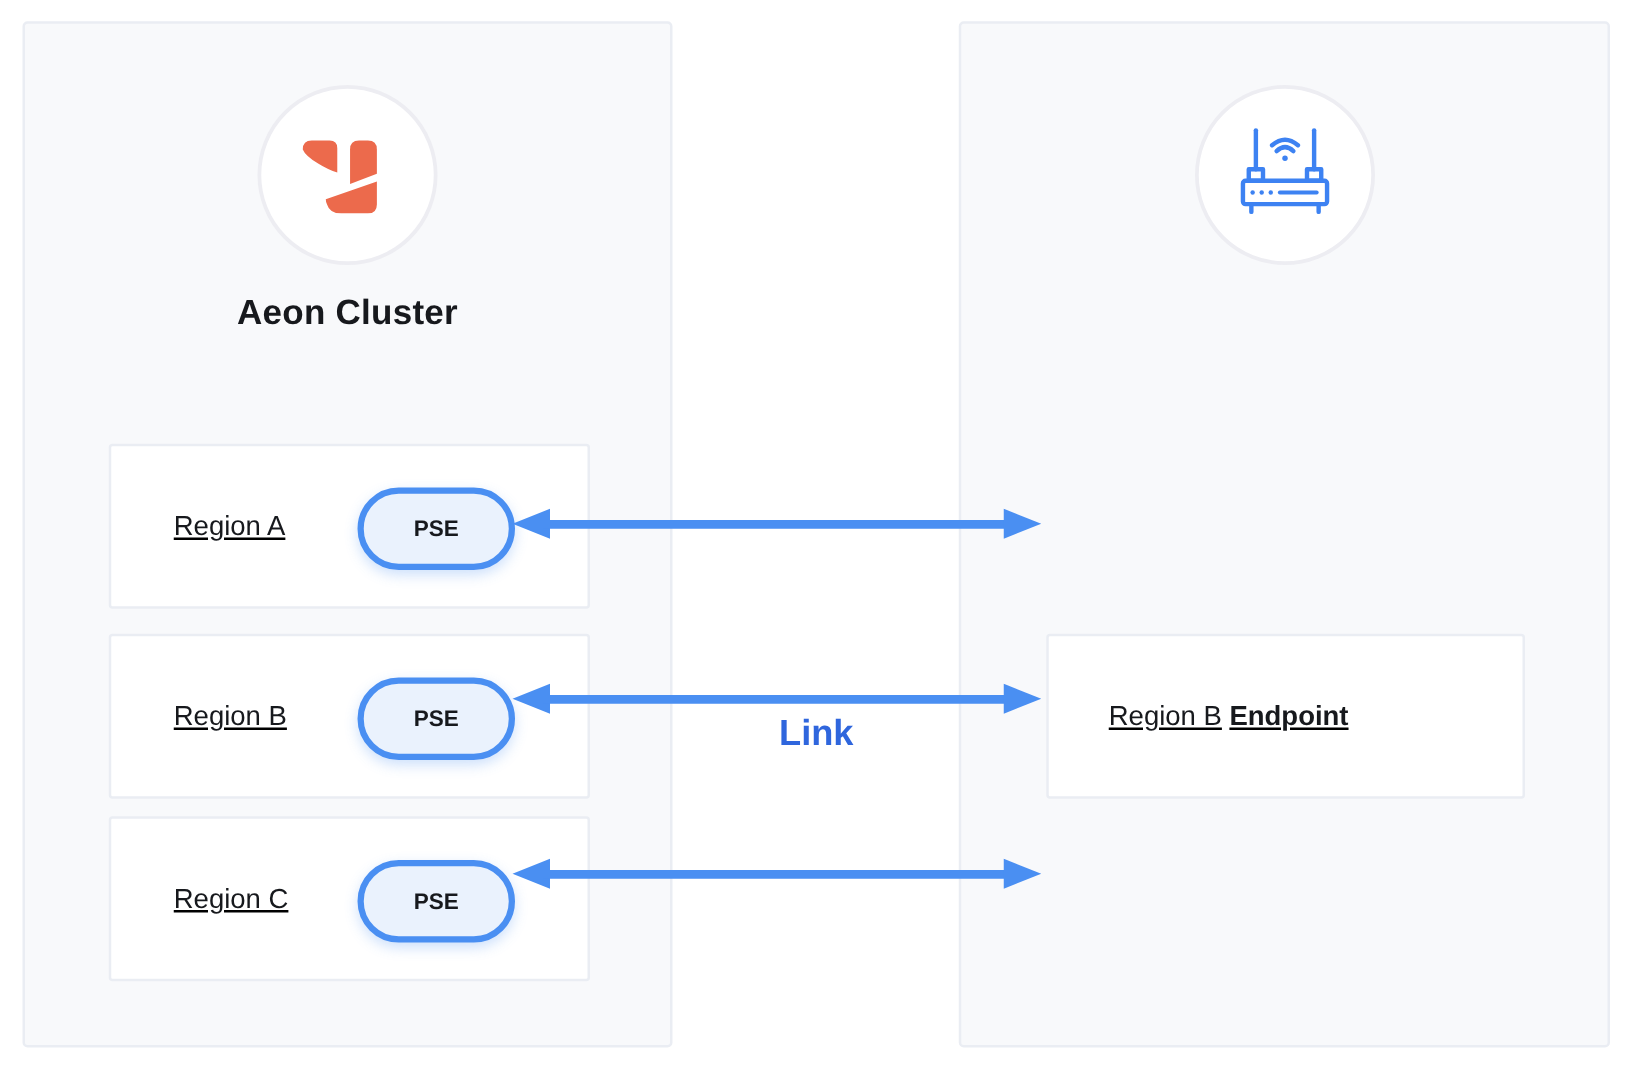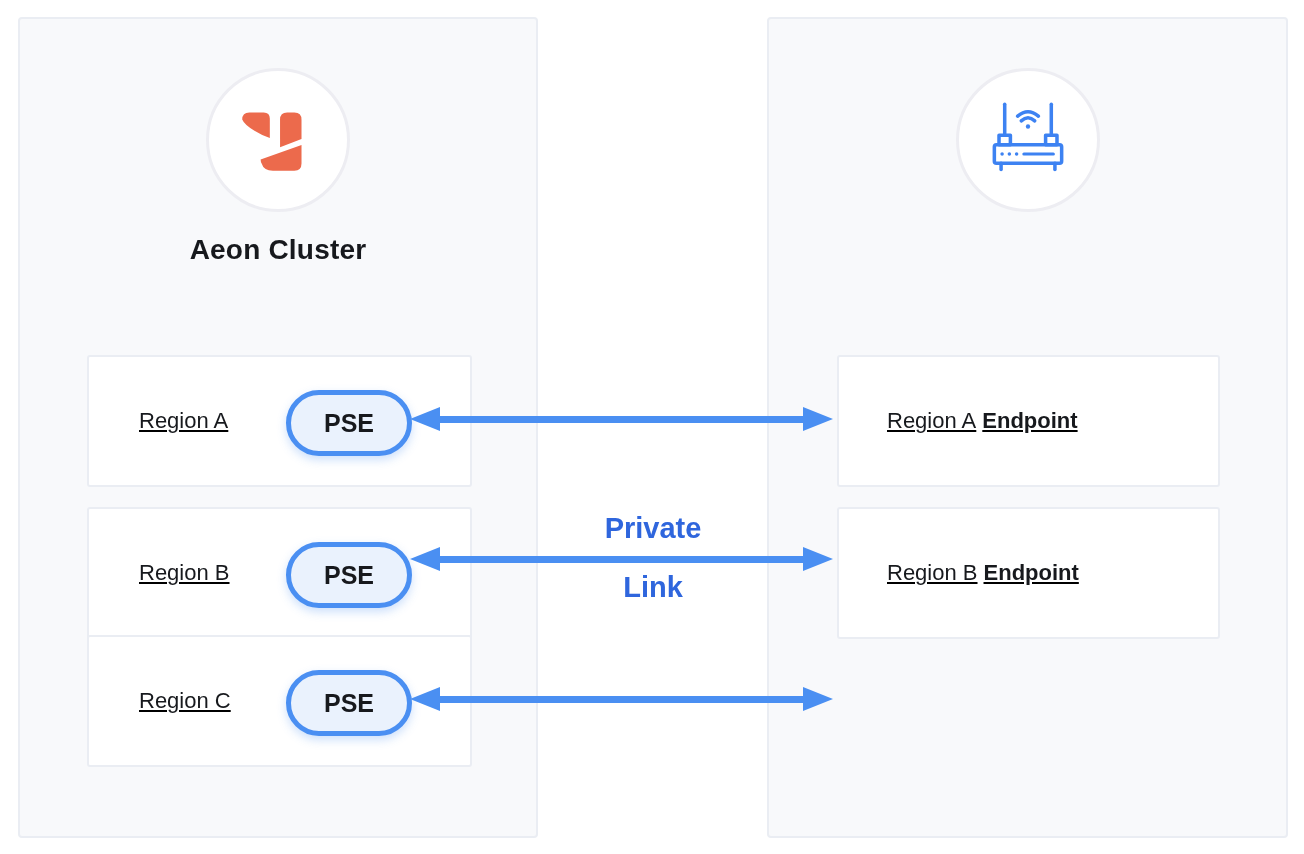--- a/index.html
+++ b/index.html
@@ -20,31 +20,31 @@
 
   .panel-title { position:absolute; top:215px; left:0; width:100%;
                  text-align:center; font-size:28px; font-weight:700;
                  color:var(--text-dark,#17191d); letter-spacing:0.2px; }
 
   .row { position:absolute; height:132px; background:#ffffff;
          border:2px solid var(--border-gray,#eaedf3); border-radius:3px;
          display:flex; align-items:center;text-decoration:underline; }
   .panel-left  .row { left:67px; width:385px; }
   .panel-right .row { left:68px; width:383px; }
-  .row-0 { top:336px; } .row-1 { top:488px; } .row-2 { top:616px; }
+  .row-0 { top:336px; } .row-1 { top:488px; } .row-2 { top:634px; }
 
   .row-label { margin-left:50px; font-size:22px; color:var(--text-dark,#17191d); }
   .panel-right .row-label { margin-left:48px; }
   .row-label .suffix { font-weight:700; margin-left:6px; }
 
   .pse-pill { position:absolute; left:197px; top:33px; width:126px; height:66px;
               background:var(--badge-fill,#eaf2fd);
               border:5px solid var(--arrow-blue,#4a8ff2); border-radius:36px;
               display:flex; align-items:center; justify-content:center;
-              font-size:25px; font-weight:700; color:var(--text-dark,#17191d);
+              font-size:18px; font-weight:700; color:var(--text-dark,#17191d);
               box-shadow:0 4px 10px rgba(74,143,242,0.28); }
 
   .arrow { position:absolute; left:410px; width:423px; height:24px; }
   .arrow-a { top:407px; } .arrow-b { top:547px; } .arrow-c { top:687px; }
   .arrow-line { position:absolute; left:24px; right:24px; top:8.5px; height:7px;
                 background:var(--arrow-blue,#4a8ff2); }
   .arrow-head { position:absolute; top:0; width:0; height:0;
                 border-top:12px solid transparent; border-bottom:12px solid transparent; }
   .arrow-head.left  { left:0;  border-right:30px solid var(--arrow-blue,#4a8ff2); }
   .arrow-head.right { right:0; border-left:30px solid var(--arrow-blue,#4a8ff2); }
@@ -99,23 +99,20 @@
         <rect x="10" y="47" width="65" height="18" rx="2"></rect>
         <circle cx="17.5" cy="56" r="1.7" fill="#3d82f2" stroke="none"></circle>
         <circle cx="24.5" cy="56" r="1.7" fill="#3d82f2" stroke="none"></circle>
         <circle cx="31.5" cy="56" r="1.7" fill="#3d82f2" stroke="none"></circle>
         <line x1="38.5" y1="56" x2="67" y2="56" stroke-width="3"></line>
         <line x1="16.5" y1="65" x2="16.5" y2="71"></line>
         <line x1="68.5" y1="65" x2="68.5" y2="71"></line>
       </svg>
     </div>
 
-    <div class="row row-0">
-      <span class="row-label"><span>Region A</span><span class="suffix">Endpoint</span></span>
-    </div>
     <div class="row row-1">
       <span class="row-label"><span>Region B</span><span class="suffix">Endpoint</span></span>
     </div>
   </div>
 
   <div class="arrow arrow-a">
     <span class="arrow-head left"></span>
     <span class="arrow-line"></span>
     <span class="arrow-head right"></span>
   </div>
@@ -123,16 +120,15 @@
     <span class="arrow-head left"></span>
     <span class="arrow-line"></span>
     <span class="arrow-head right"></span>
   </div>
   <div class="arrow arrow-c">
     <span class="arrow-head left"></span>
     <span class="arrow-line"></span>
     <span class="arrow-head right"></span>
   </div>
 
-  <div class="link-word link-word-1">Private</div>
   <div class="link-word link-word-2">Link</div>
 
 </div>
 
 </body></html>

